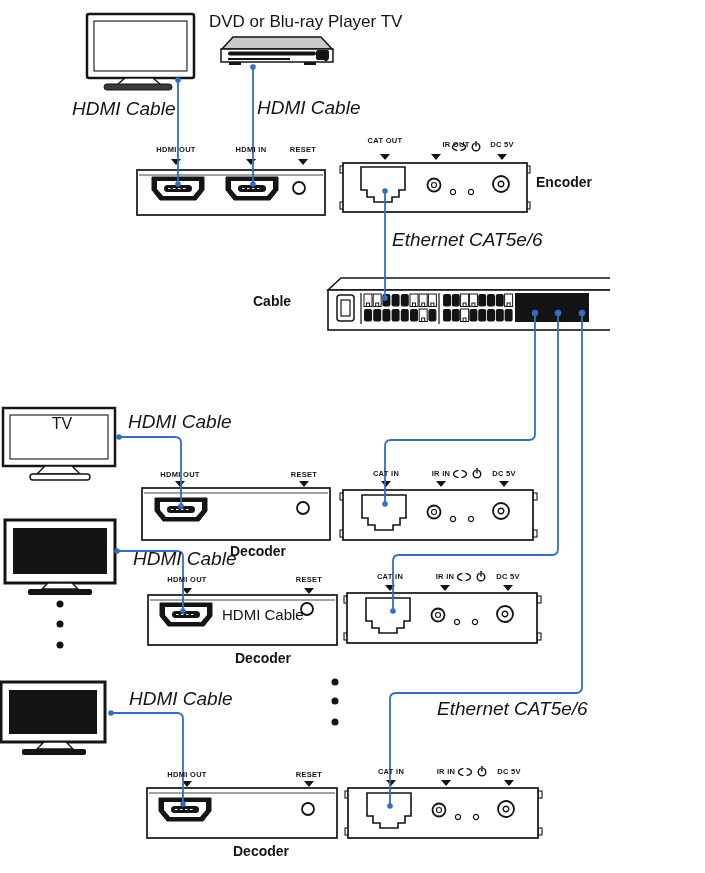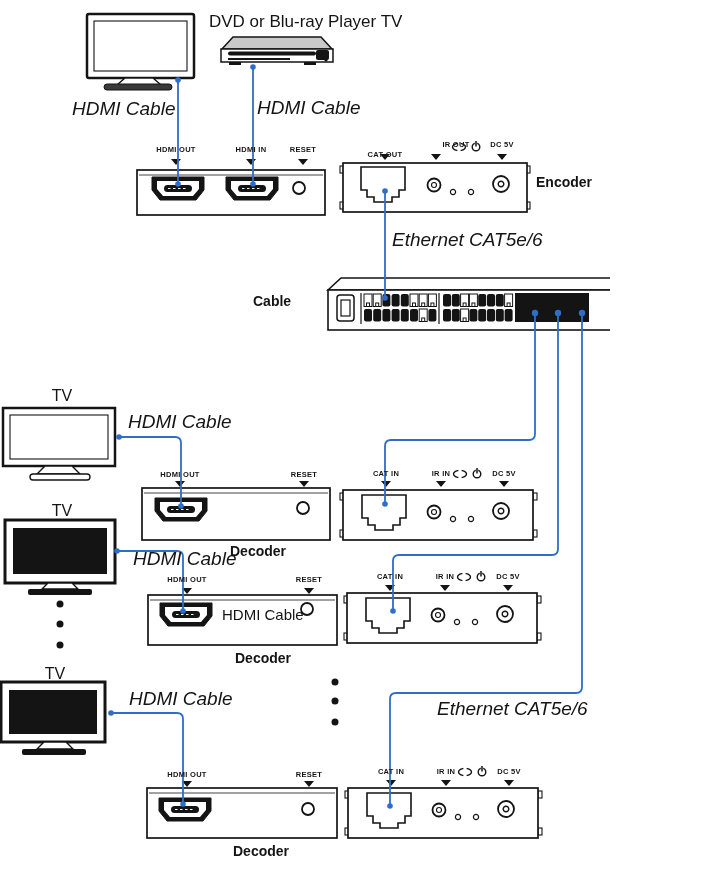--- a/index.html
+++ b/index.html
@@ -3,21 +3,21 @@
 <meta charset="utf-8">
 <style>
   html,body{margin:0;padding:0;background:#fff;}
   #canvas{position:relative;width:610px;height:873px;background:#fff;overflow:hidden;
           font-family:Liberation Sans, sans-serif;color:#141414;}
   #gfx{position:absolute;left:0;top:0;}
   .lbl{position:absolute;white-space:nowrap;line-height:1.1;}
   .t-title{font-size:17px;}
   .t-cable{font-size:19px;font-style:italic;}
   .t-dev{font-size:14px;font-weight:bold;}
-  .t-tv{font-size:16px;transform:translateX(-50%);}
+  .t-tv{font-size:16px;transform:translateX(-50%);margin-top:28px;}
   .t-inbox{font-size:15px;}
   .pl{position:absolute;font-size:7.5px;font-weight:bold;letter-spacing:0.3px;
       transform:translateX(-50%);white-space:nowrap;}
 </style>
 </head>
 <body>
 
 <div id="canvas">
 
 <svg id="gfx" width="705" height="873" viewBox="0 0 705 873">
@@ -339,21 +339,21 @@
 
 <div class="lbl t-tv" style="left:55px;top:665px;">TV</div>
 <div class="lbl t-cable" style="left:129px;top:689px;">HDMI Cable</div>
 <div class="lbl t-cable" style="left:437px;top:699px;">Ethernet CAT5e/6</div>
 <div class="lbl t-dev" style="left:233px;top:844px;">Decoder</div>
 
 <div class="pl" style="left:176px;top:145px;">HDMI OUT</div>
 <div class="pl" style="left:251px;top:145px;text-align:center;">HDMI IN</div>
 <div class="pl" style="left:303px;top:145px;">RESET</div>
 
-<div class="pl" style="left:385px;top:150px;">CAT OUT</div>
+<div class="pl" style="left:385px;top:136px;">CAT OUT</div>
 <div class="pl" style="left:436px;top:140px;margin-left:20px;">IR OUT</div>
 <div class="pl" style="left:502px;top:140px;">DC 5V</div>
 
 <div class="pl" style="left:180px;top:470px;">HDMI OUT</div>
 <div class="pl" style="left:304px;top:470px;">RESET</div>
 <div class="pl" style="left:386px;top:469px;">CAT IN</div>
 <div class="pl" style="left:441px;top:469px;">IR IN</div>
 <div class="pl" style="left:504px;top:469px;">DC 5V</div>
 
 <div class="pl" style="left:187px;top:575px;">HDMI OUT</div>

